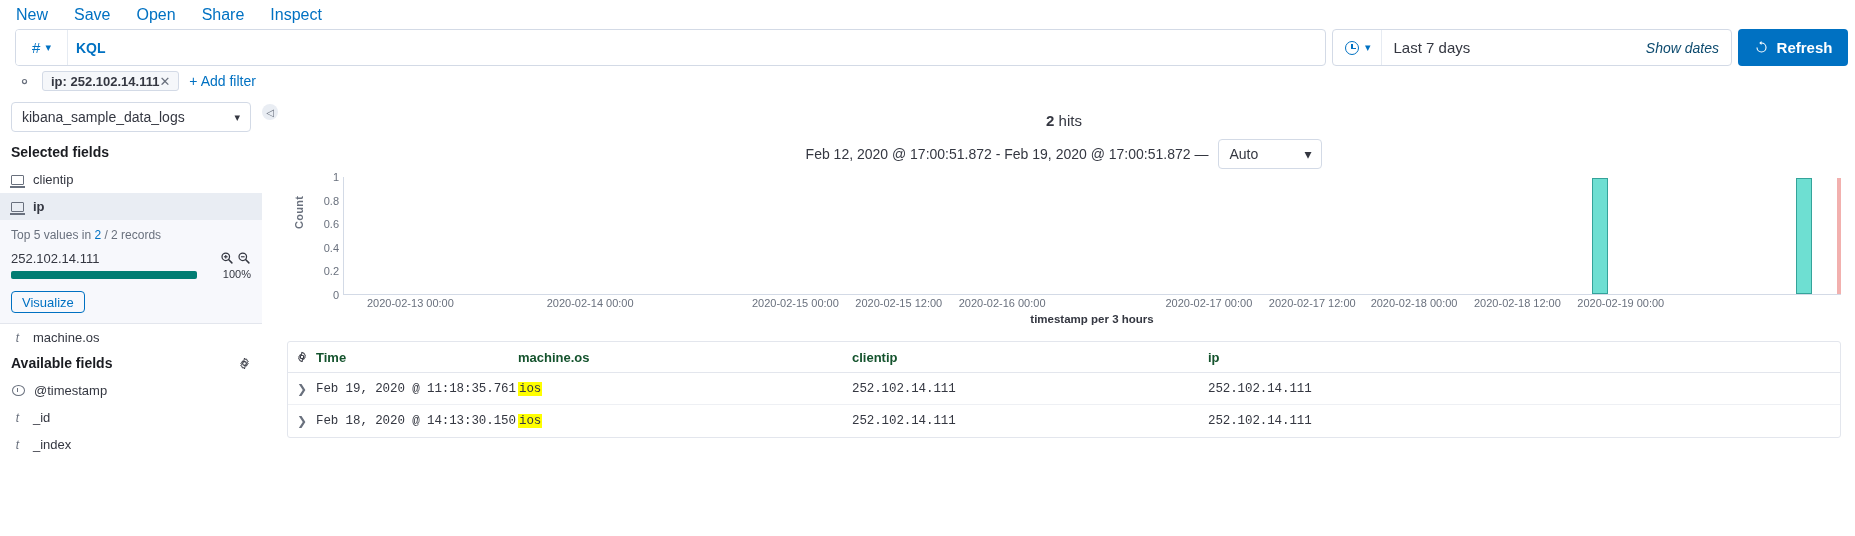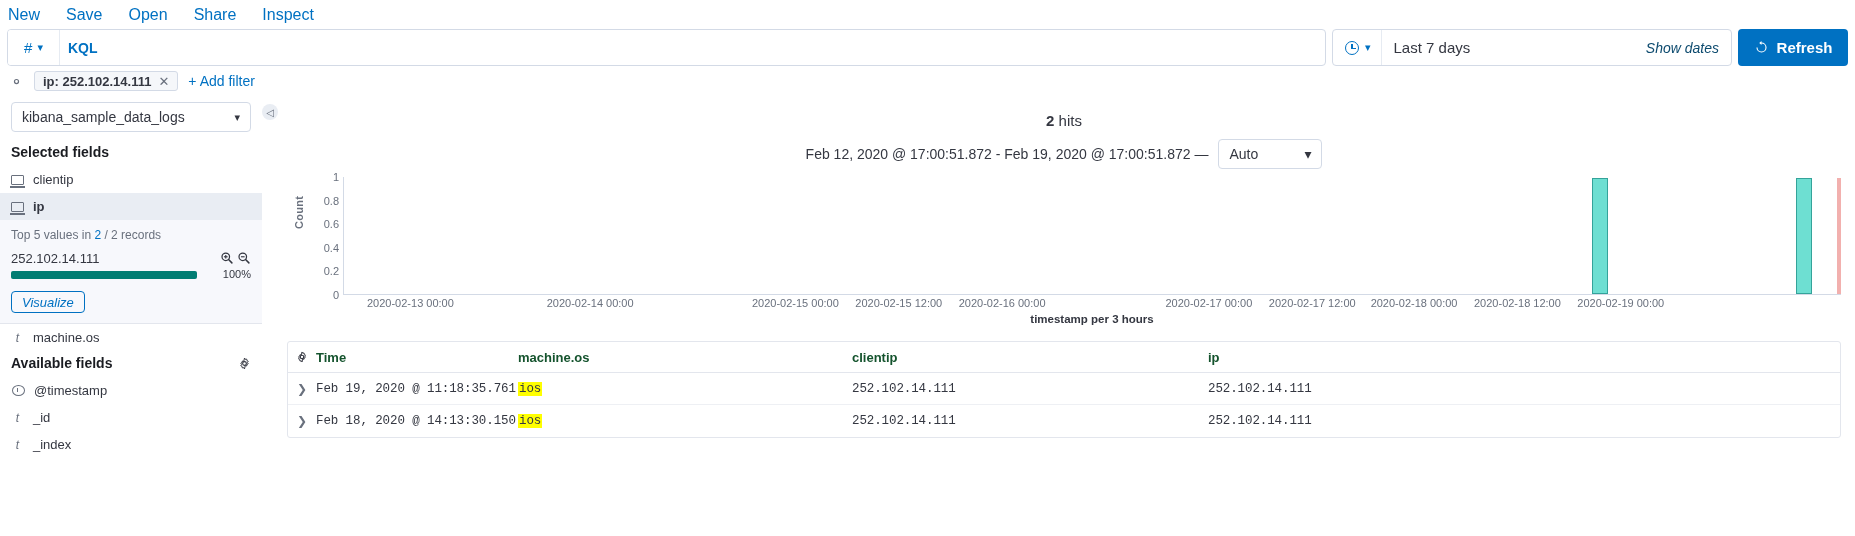--- a/index.html
+++ b/index.html
@@ -3,21 +3,21 @@
 <meta charset="utf-8">
 <style>
   * { box-sizing: border-box; margin: 0; padding: 0; }
   html, body {
     width: 1855px; height: 536px;
     background: #ffffff;
     font-family: "Liberation Sans", sans-serif;
     color: #343741;
     overflow: hidden;
   }
-  .app { width: 1855px; height: 536px; position: relative; background: #fff; }
+  .app { width: 1855px; height: 536px; position: relative; background: #fff; padding-left: 8px; }
 
   
   .topnav {
     height: 29px;
     display: flex; align-items: center;
     padding-left: 8px;
     gap: 26px;
     background: #fff;
   }
   .topnav a {
@@ -141,21 +141,20 @@
     gap: 10px;
     padding: 0 8px;
   }
   .gear {
     width: 16px; height: 16px;
     color: #69707d;
     display: flex; align-items: center; justify-content: center;
   }
   .filter-pill {
     display: flex; align-items: center;
-    gap: 7px;
     height: 20px;
     padding: 0 8px;
     background: #f5f7fa;
     border: 1px solid #d3dae6;
     border-radius: 3px;
     font-size: 13px;
     color: #343741;
     font-weight: bold;
   }
   .filter-pill .x { color: #69707d; font-size: 13px; font-weight: normal; }
@@ -280,21 +279,20 @@
     margin-top: 11px;
     height: 22px;
     padding: 0 10px;
     border: 1px solid #0071c2;
     border-radius: 4px;
     background: transparent;
     color: #0071c2;
     font-size: 13px;
     font-family: "Liberation Sans", sans-serif;
     cursor: pointer;
-    font-style: italic;
   }
 
   
   .collapse-btn {
     position: absolute;
     left: 262px; top: 8px;
     width: 16px; height: 16px;
     border-radius: 50%;
     background: #e9edf3;
     color: #69707d;

